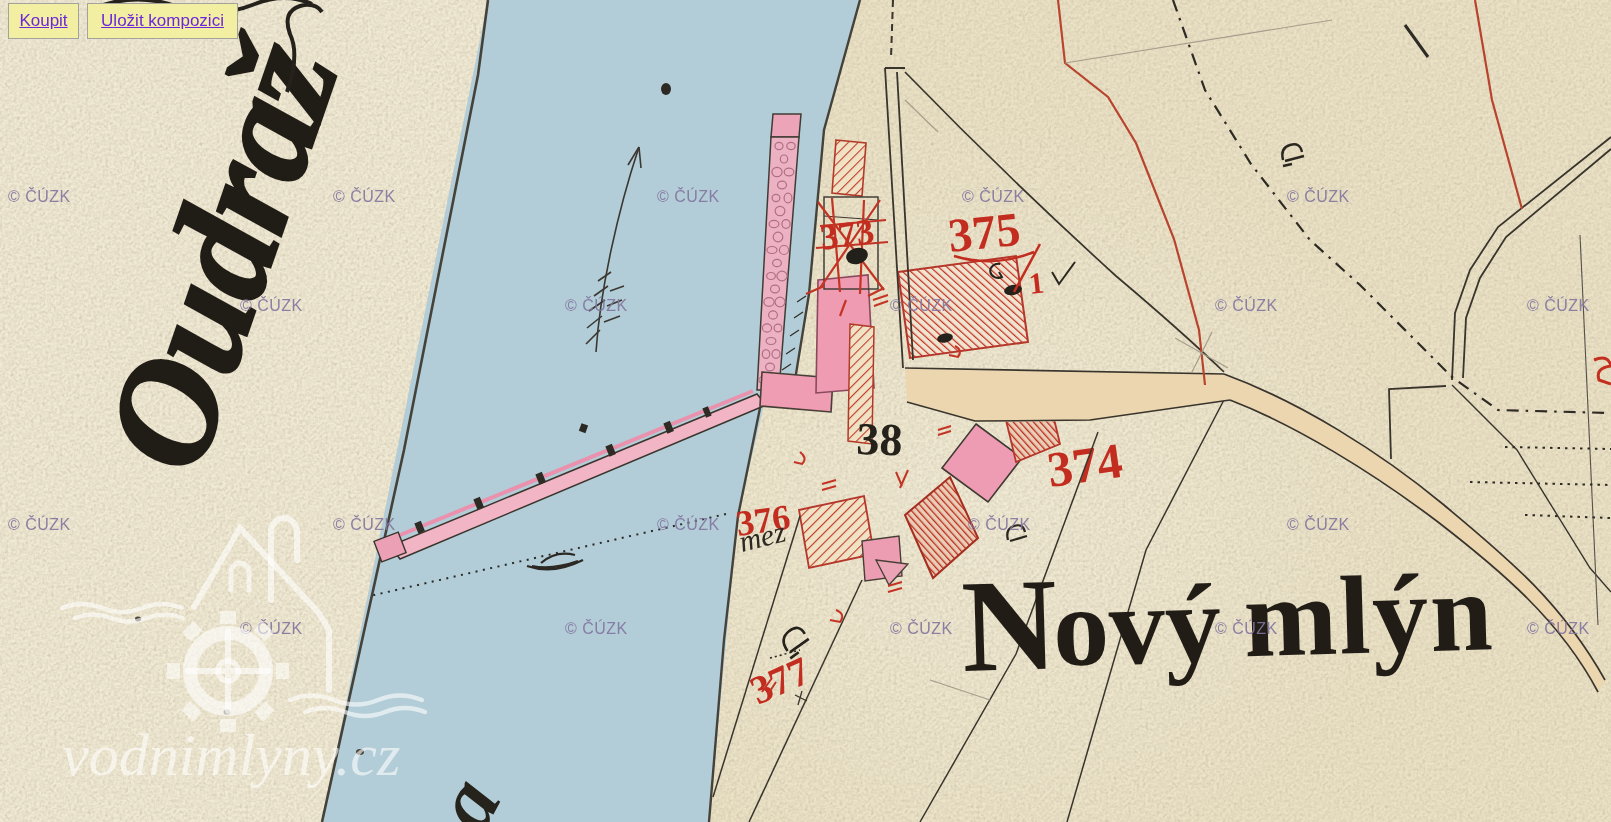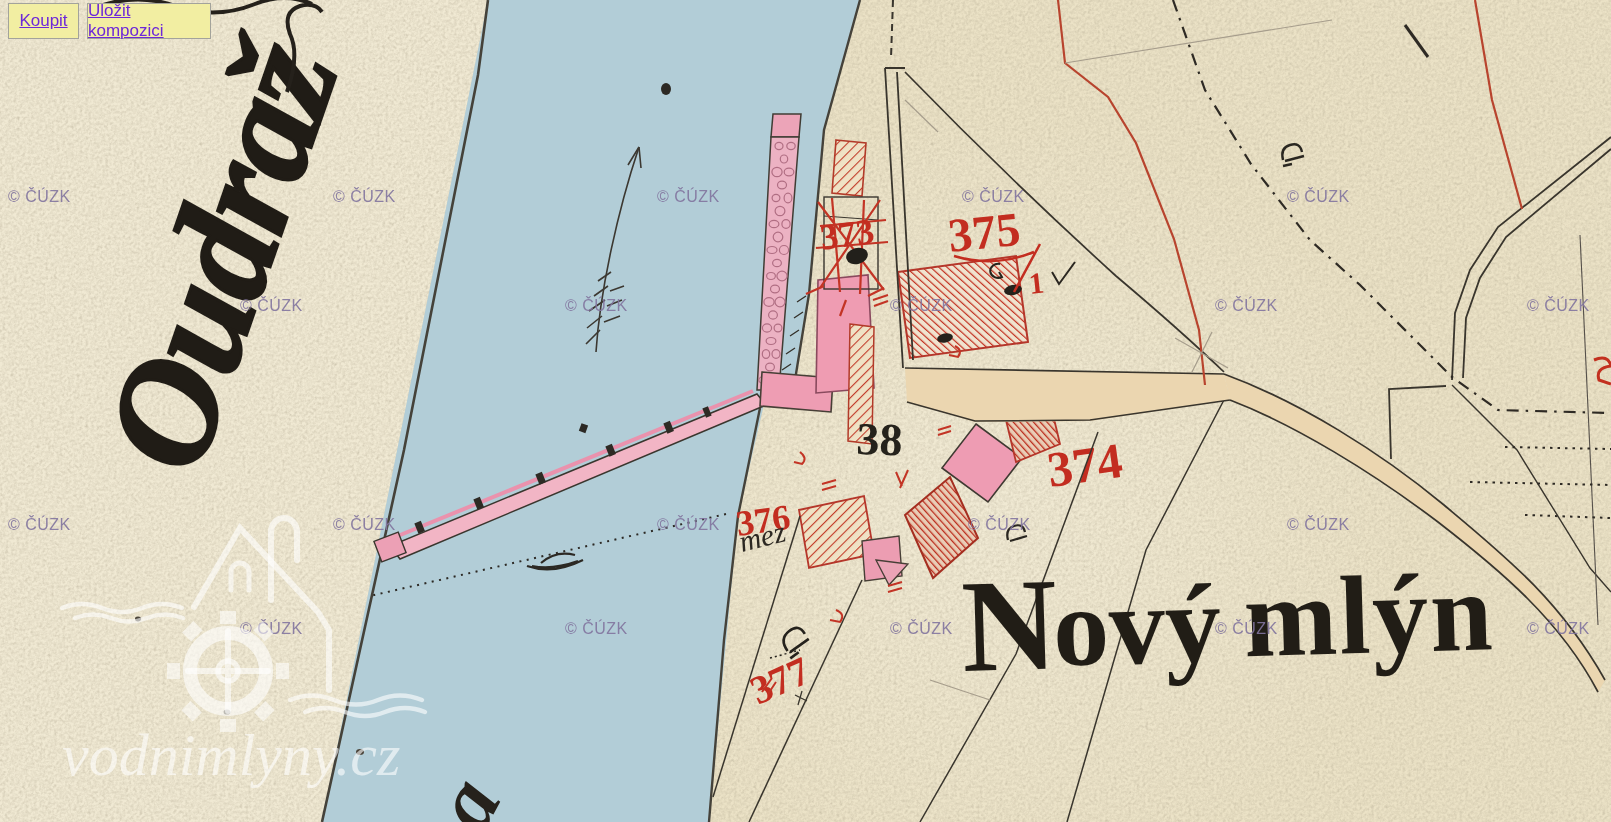--- a/index.html
+++ b/index.html
@@ -317,13 +317,13 @@
     <rect x="256" y="705" width="16" height="13" transform="rotate(-45 264 711)"></rect>
     <rect x="184" y="705" width="16" height="13" transform="rotate(45 192 711)"></rect>
   </g>
 </g>
 
 <text x="62" y="775" font-family="Liberation Serif, serif" font-style="italic" font-size="60" fill="#ffffff" fill-opacity="0.6">vodnimlyny.cz</text>
 </svg>
 
 <div class="btn" style="left:8px;width:71px;">Koupit</div>
 
-<div class="btn" style="left:87px;width:124px;">Uložit kompozici</div>
+<div class="btn" style="left:87px;width:151px;">Uložit kompozici</div>
 
 </body></html>

